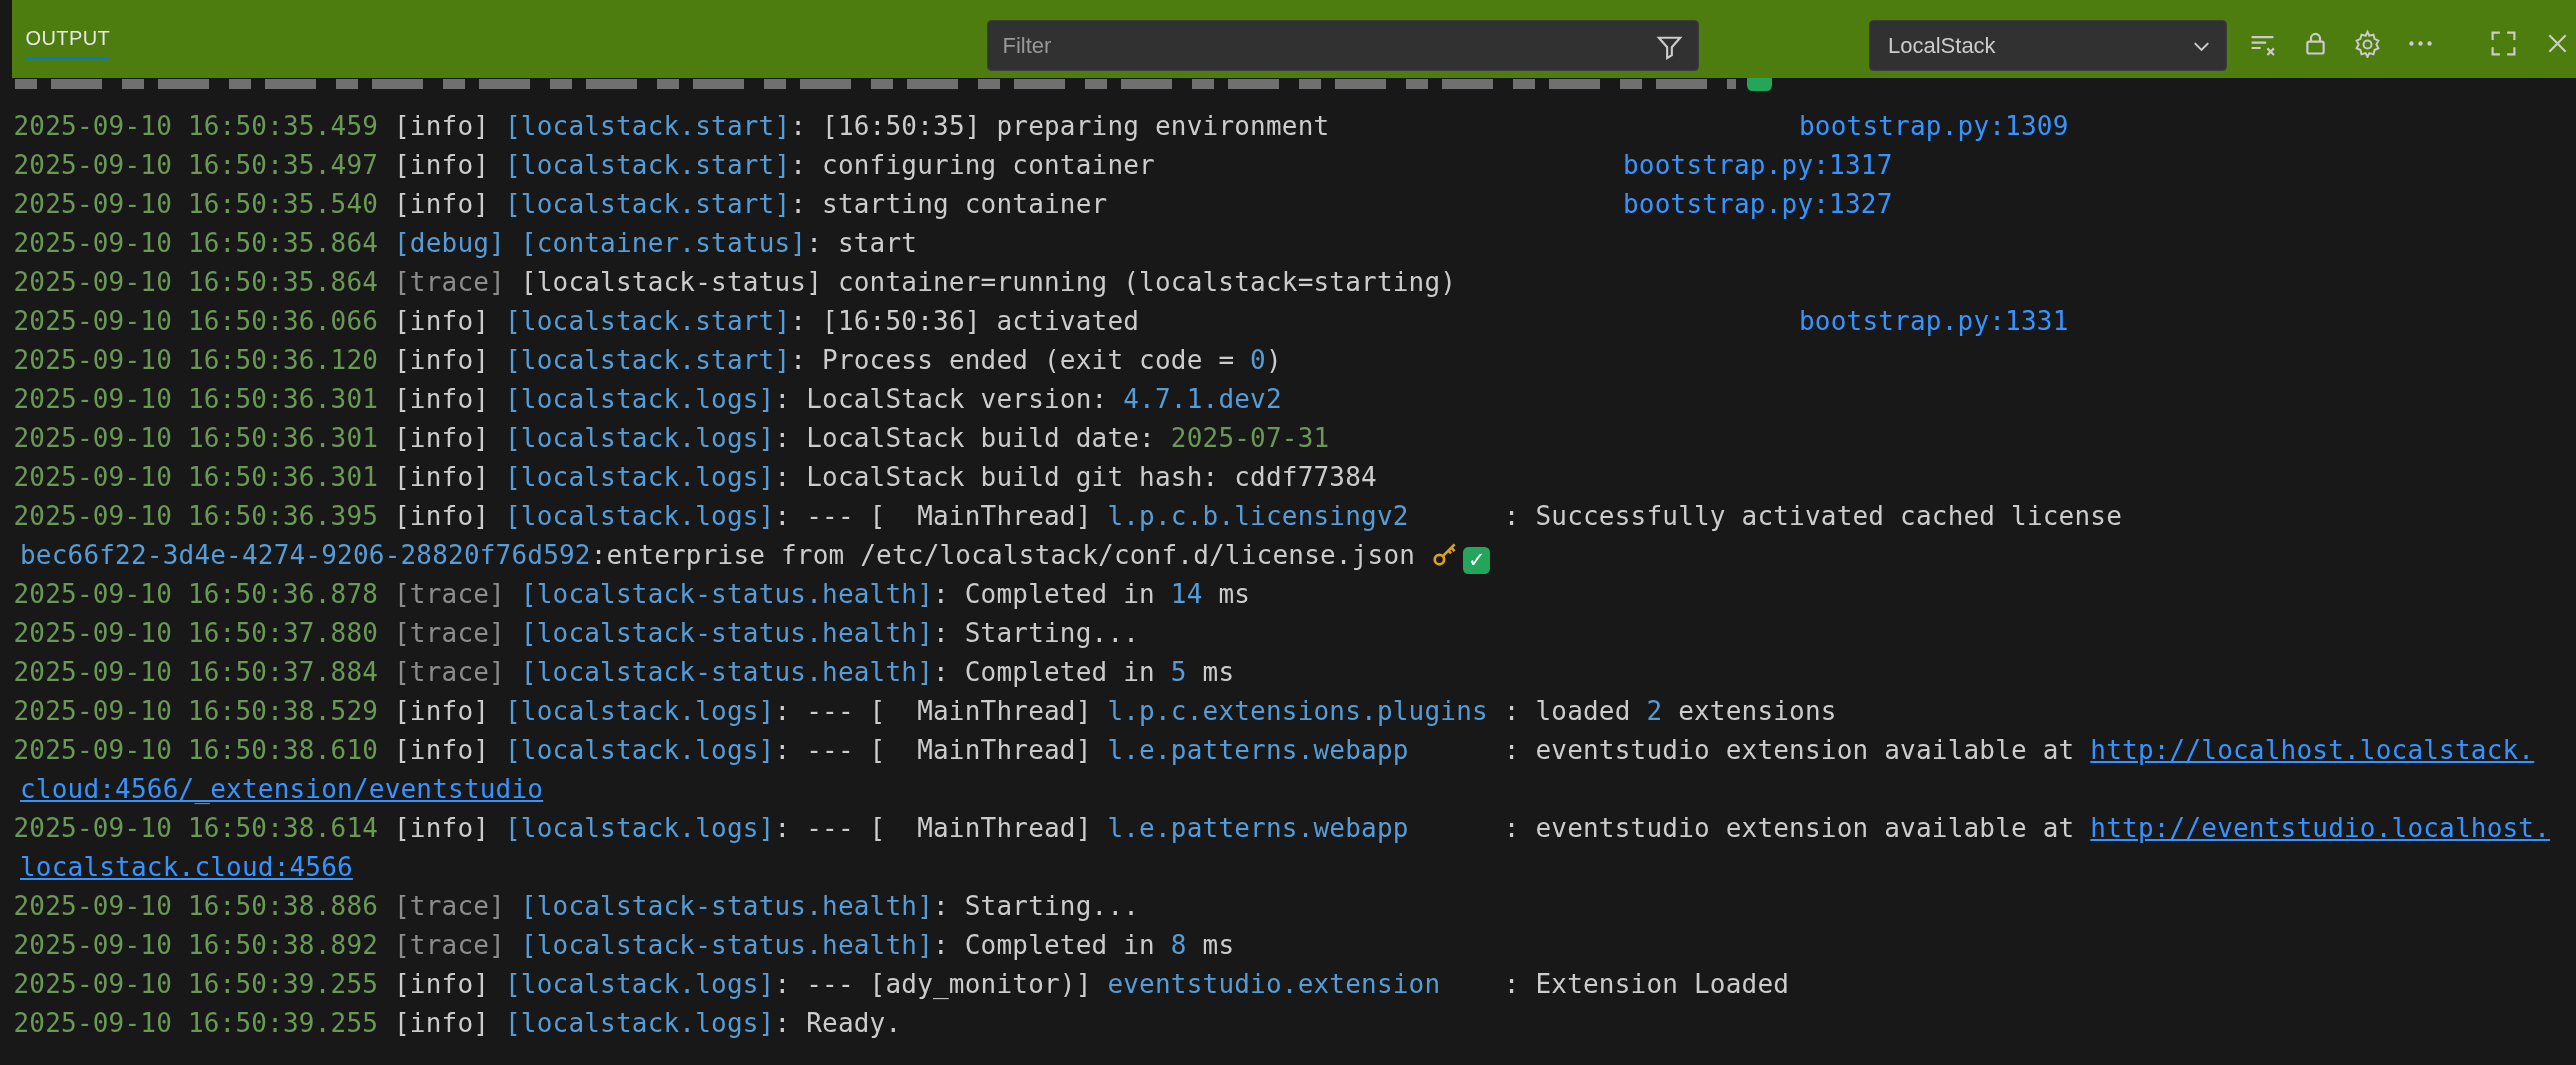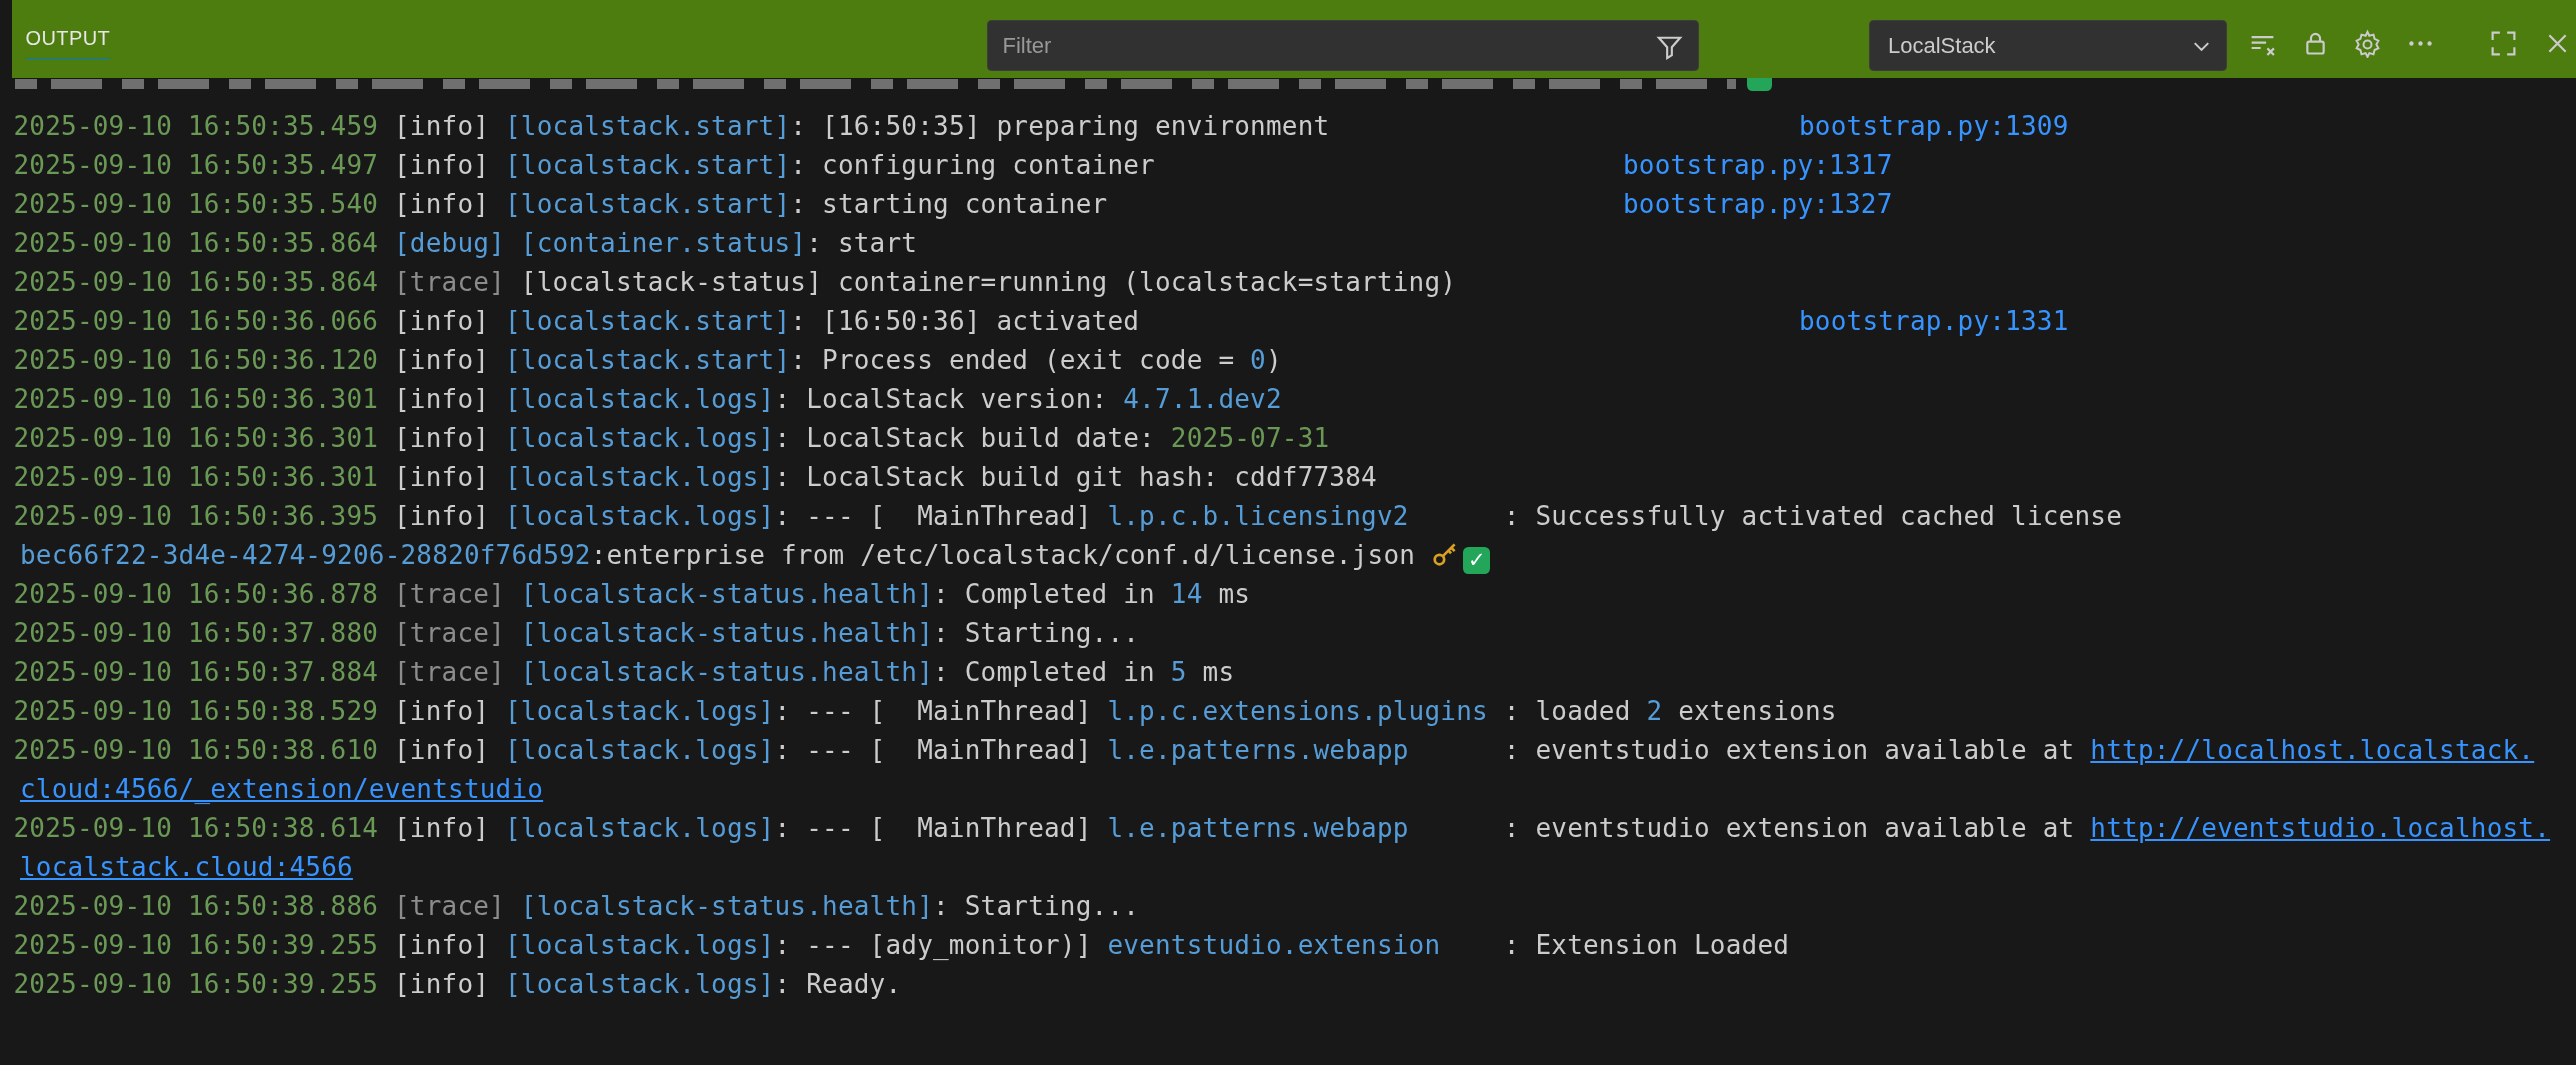--- a/index.html
+++ b/index.html
@@ -78,20 +78,21 @@
         </svg><span class="check">✓</span></span></div>
     <div class="row"><span class="c-ts">2025-09-10 16:50:36.878 </span><span class="c-tr">[trace]</span><span class="c-p"> </span><span class="c-b">[localstack-status.health]</span><span class="c-p">: Completed in </span><span class="c-b">14</span><span class="c-p"> ms</span></div>
     <div class="row"><span class="c-ts">2025-09-10 16:50:37.880 </span><span class="c-tr">[trace]</span><span class="c-p"> </span><span class="c-b">[localstack-status.health]</span><span class="c-p">: Starting...</span></div>
     <div class="row"><span class="c-ts">2025-09-10 16:50:37.884 </span><span class="c-tr">[trace]</span><span class="c-p"> </span><span class="c-b">[localstack-status.health]</span><span class="c-p">: Completed in </span><span class="c-b">5</span><span class="c-p"> ms</span></div>
     <div class="row"><span class="c-ts">2025-09-10 16:50:38.529 </span><span class="c-p">[info] </span><span class="c-b">[localstack.logs]</span><span class="c-p">: --- [  MainThread] </span><span class="c-b">l.p.c.extensions.plugins</span><span class="c-p"> : loaded </span><span class="c-b">2</span><span class="c-p"> extensions</span></div>
     <div class="row"><span class="c-ts">2025-09-10 16:50:38.610 </span><span class="c-p">[info] </span><span class="c-b">[localstack.logs]</span><span class="c-p">: --- [  MainThread] </span><span class="c-b">l.e.patterns.webapp</span><span class="c-p">      : eventstudio extension available at </span><span class="c-u">http://localhost.localstack.</span></div>
     <div class="row wrap"><span class="c-u">cloud:4566/_extension/eventstudio</span></div>
     <div class="row"><span class="c-ts">2025-09-10 16:50:38.614 </span><span class="c-p">[info] </span><span class="c-b">[localstack.logs]</span><span class="c-p">: --- [  MainThread] </span><span class="c-b">l.e.patterns.webapp</span><span class="c-p">      : eventstudio extension available at </span><span class="c-u">http://eventstudio.localhost.</span></div>
     <div class="row wrap"><span class="c-u">localstack.cloud:4566</span></div>
     <div class="row"><span class="c-ts">2025-09-10 16:50:38.886 </span><span class="c-tr">[trace]</span><span class="c-p"> </span><span class="c-b">[localstack-status.health]</span><span class="c-p">: Starting...</span></div>
+    <div class="row"><span class="c-ts">2025-09-10 16:50:38.892 </span><span class="c-tr">[trace]</span><span class="c-p"> </span><span class="c-b">[localstack-status.health]</span><span class="c-p">: Completed in </span><span class="c-b">8</span><span class="c-p"> ms</span></div>
     <div class="row"><span class="c-ts">2025-09-10 16:50:39.255 </span><span class="c-p">[info] </span><span class="c-b">[localstack.logs]</span><span class="c-p">: --- [ady_monitor)] </span><span class="c-b">eventstudio.extension</span><span class="c-p">    : Extension Loaded</span></div>
     <div class="row"><span class="c-ts">2025-09-10 16:50:39.255 </span><span class="c-p">[info] </span><span class="c-b">[localstack.logs]</span><span class="c-p">: Ready.</span></div>
   </div>
 
 <div class="header">
 
   <div class="tab">
     <span>OUTPUT</span>
   </div>
 

